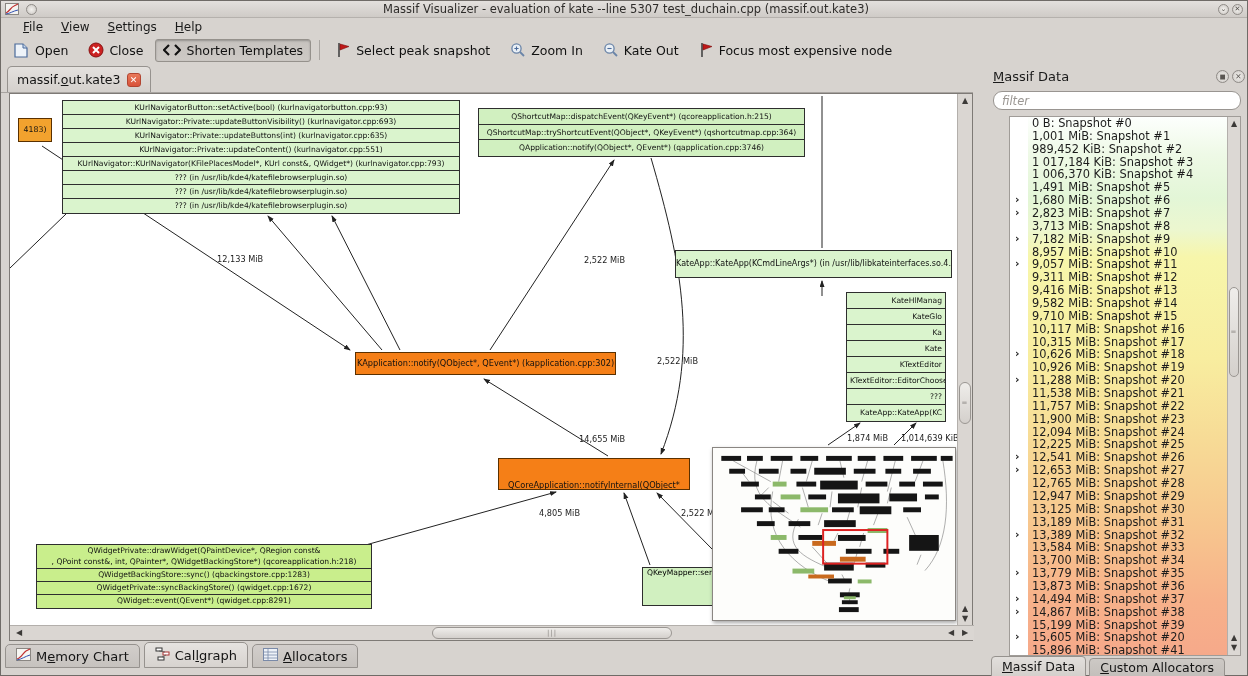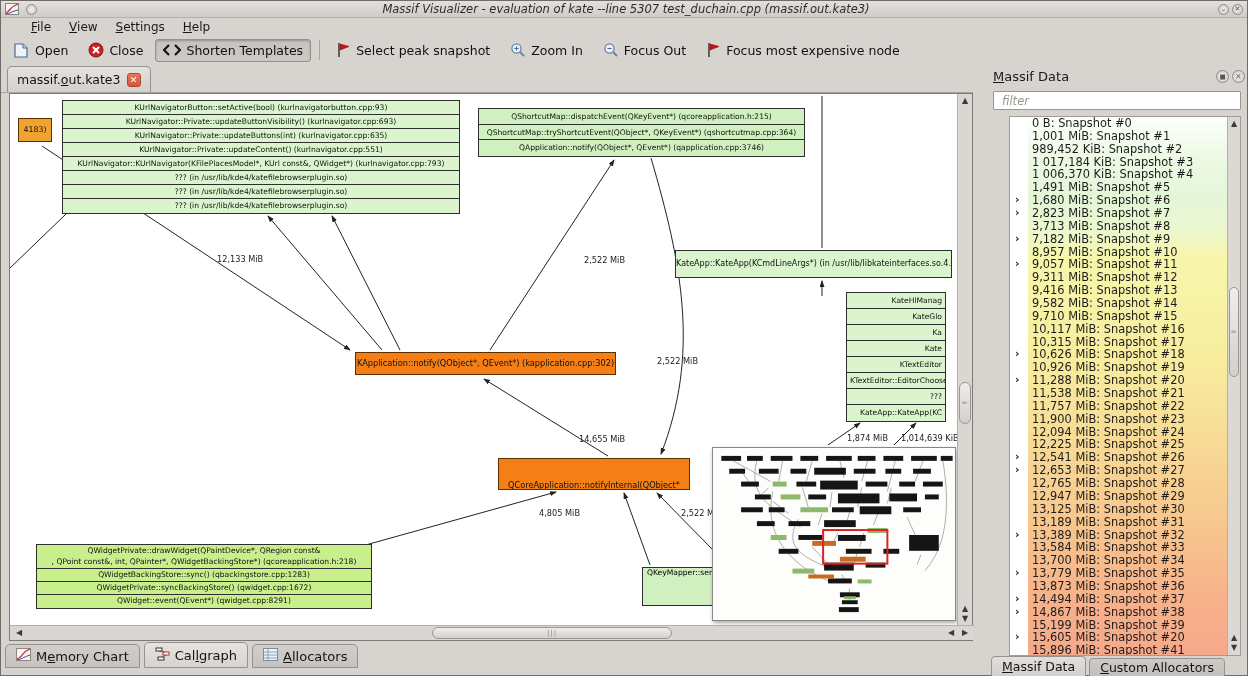--- a/index.html
+++ b/index.html
@@ -8,27 +8,27 @@
     --viewport-red:#dd2222; --flag-red:#c01818;
   }
   *{box-sizing:border-box; margin:0; padding:0;}
   html,body{width:1248px;height:676px;overflow:hidden;}
   body{font-family:"DejaVu Sans",sans-serif;background:var(--win-bg);}
   .window{position:relative;width:1248px;height:676px;background:var(--win-bg);border:1px solid #6f6b67;}
 
   
   .titlebar{position:absolute;left:0;top:0;width:100%;height:17px;
     background:linear-gradient(#e3e0dd,#cfcbc7);display:flex;align-items:center;padding:0 4px;border-bottom:1px solid #b5b1ad;}
-  .titlebar .title{flex:1;text-align:center;font-size:11.5px;color:#2e2c2a;white-space:nowrap;overflow:hidden;font-style:italic;}
+  .titlebar .title{flex:1;text-align:center;font-size:11.5px;color:#2e2c2a;white-space:nowrap;overflow:hidden;}
   .tb-circle{width:11px;height:11px;border-radius:50%;border:1px solid #8f8b87;background:radial-gradient(#f4f2ef,#c9c5c1);
     display:inline-flex;align-items:center;justify-content:center;font-size:7px;color:#55514d;margin-left:3px;}
   .app-ico{width:14px;height:12px;margin-right:4px;}
 
   
-  .menubar{position:absolute;left:0;top:17px;width:100%;height:18px;display:flex;align-items:center;padding-left:22px;gap:2px;}
+  .menubar{position:absolute;left:0;top:17px;width:100%;height:18px;display:flex;align-items:center;padding-left:14px;gap:2px;}
   .menu-item{font-size:12px;color:#1a1a1a;padding:1px 8px;cursor:default;}
 
   
   .toolbar{position:absolute;left:0;top:35px;width:100%;height:28px;display:flex;align-items:center;padding-left:4px;gap:4px;}
   .tbtn{display:inline-flex;align-items:center;gap:5px;font-size:12.5px;color:#111;padding:3px 7px;border-radius:3px;border:1px solid transparent;}
   .tbtn.pressed{background:linear-gradient(#c6c2be,#cdc9c5);border:1px solid #979era;border-color:#95918c;box-shadow:inset 0 1px 2px rgba(0,0,0,.25);}
   .tsep{width:1px;height:20px;background:#aaa6a2;margin:0 4px;}
   .icon{display:inline-block;}
 
   
@@ -73,21 +73,21 @@
   .btab{display:flex;align-items:center;gap:5px;height:24px;padding:0 10px;font-size:13px;color:#141414;
     background:linear-gradient(#d2cecb,#c6c2be);border:1px solid #96928e;border-radius:5px 5px 0 0;}
   .btab.active{background:linear-gradient(#e6e3e0,#d7d3cf);height:26px;}
 
   
   .dock{position:absolute;left:986px;top:62px;width:262px;height:614px;}
   .dock-header{position:absolute;left:6px;top:4px;right:4px;height:18px;display:flex;align-items:center;font-size:13px;color:#1a1a1a;}
   .dock-header .spacer{flex:1;}
   .dock-btn{width:13px;height:13px;border-radius:50%;border:1px solid #8f8b87;background:radial-gradient(#f2f0ed,#ccc8c4);
     font-size:7.5px;color:#5a5652;display:inline-flex;align-items:center;justify-content:center;margin-left:3px;}
-  .filter{position:absolute;left:6px;top:28px;width:248px;height:19px;border:1px solid #999591;border-radius:1px;
+  .filter{position:absolute;left:6px;top:28px;width:248px;height:19px;border:1px solid #999591;border-radius:9px;
     background:#fff;font-family:"DejaVu Sans",sans-serif;font-size:11.5px;font-style:italic;color:#333;padding:0 8px;outline:none;}
   .filter::placeholder{color:#9a9692;font-style:italic;}
   .snapshot-list{position:absolute;left:22px;top:53px;width:232px;height:540px;background:#fff;border:1px solid #a09c98;overflow:hidden;}
   .snap-heat{position:absolute;left:18px;top:0;right:13px;bottom:0;
     background:linear-gradient(#fdfffd 0%,#eef9e6 7%,#e3f6d7 15%,#ecf7cf 21%,#f7f6ab 26%,#f8ed9f 45%,#f7db96 60%,#f7c68e 76%,#f7b18a 90%,#f6a98a 100%);}
   .snap-row{position:relative;height:12.86px;line-height:12.8px;font-size:11.4px;color:#1c1c1c;white-space:nowrap;}
   .snap-arrow{position:absolute;left:5px;top:0;font-weight:bold;font-size:11px;color:#222;}
   .snap-label{position:absolute;left:22px;top:0;}
   .list-scroll{position:absolute;right:0;top:0;width:13px;bottom:0;background:#dcd8d4;border-left:1px solid #b3afab;}
   .dock-tabs{position:absolute;left:4px;bottom:0;height:21px;display:flex;gap:3px;align-items:flex-end;}
@@ -157,21 +157,21 @@
         <path d="M4.4,6.5 H8.6 M6.5,4.4 V8.6" stroke="#4a6a9a" stroke-width="1.1"></path>
       </svg>
       <span>Zoom In</span>
     </span>
     <span class="tbtn">
       <svg class="icon" width="16" height="16" viewBox="0 0 16 16">
         <circle cx="6.5" cy="6.5" r="4.6" fill="#eaf0f6" stroke="#6a84a8" stroke-width="1.3"></circle>
         <path d="M10,10 L14,14" stroke="#6a84a8" stroke-width="1.8"></path>
         <path d="M4.4,6.5 H8.6" stroke="#4a6a9a" stroke-width="1.1"></path>
       </svg>
-      <span>Focus Out</span>
+      <span>Kate Out</span>
     </span>
     <span class="tbtn">
       <svg class="icon" width="15" height="16" viewBox="0 0 15 16">
         <path d="M3,1 L3,15" stroke="#444" stroke-width="1.6"></path>
         <path d="M4,2 L13,4.5 L4,8 Z" fill="#c01818" stroke="#7a0e0e" stroke-width=".6"></path>
       </svg>
       <span>Focus most expensive node</span>
     </span>
   </div>
 

